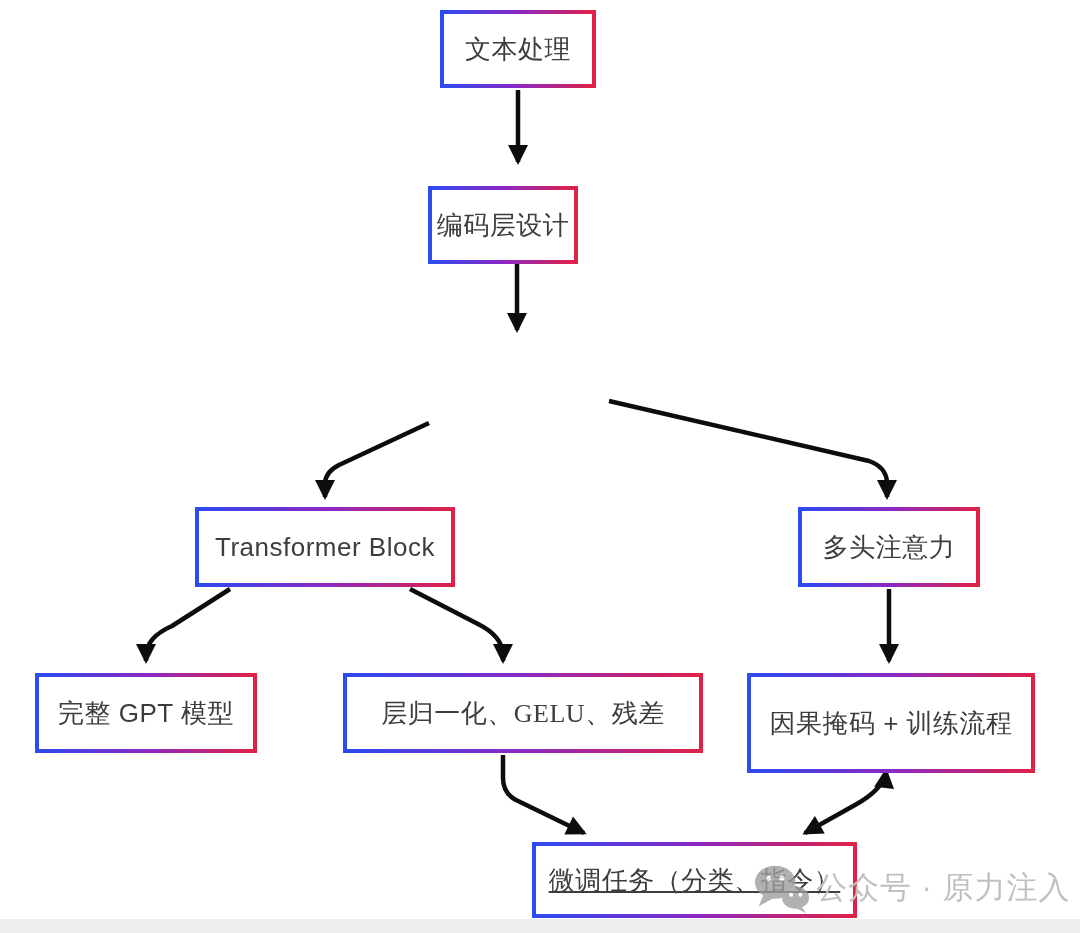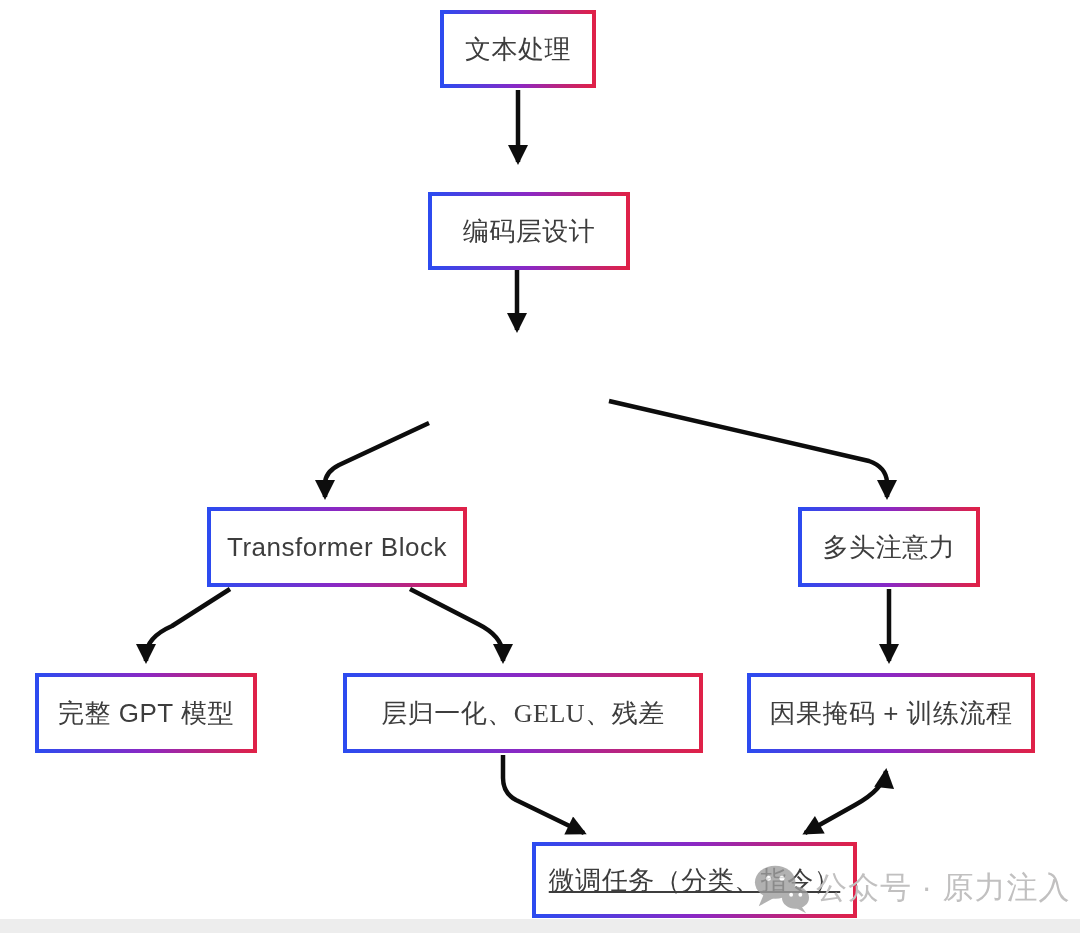--- a/index.html
+++ b/index.html
@@ -70,42 +70,42 @@
     <path class="edge" d="M410 589 L478 624 Q502 636 503 654 V661" marker-end="url(#ah)"></path>
     <path class="edge" d="M889 589 V661" marker-end="url(#ah)"></path>
     <path class="edge" d="M503 755 V778 Q503 793 516 800 L584 833" marker-end="url(#ah)"></path>
     <path class="edge" d="M805 833 L855 805 Q884 789 886 771" marker-start="url(#ahs)" marker-end="url(#ah)"></path>
   </svg>
 
   <div class="node" style="left:440px;top:10px;width:156px;height:78px;">
     <span>文本处理</span>
   </div>
 
-  <div class="node" style="left:428px;top:192px;width:202px;height:78px;">
+  <div class="node" style="left:428px;top:186px;width:150px;height:78px;">
     <span>编码层设计</span>
   </div>
 
 
-  <div class="node" style="left:207px;top:507px;width:260px;height:80px;">
+  <div class="node" style="left:195px;top:507px;width:260px;height:80px;">
     <span>Transformer Block</span>
   </div>
 
   <div class="node" style="left:798px;top:507px;width:182px;height:80px;">
     <span>多头注意力</span>
   </div>
 
   <div class="node" style="left:35px;top:673px;width:222px;height:80px;">
     <span>完整 GPT 模型</span>
   </div>
 
   <div class="node" style="left:343px;top:673px;width:360px;height:80px;font-family:Liberation Serif, serif;">
     <span>层归一化、GELU、残差</span>
   </div>
 
-  <div class="node" style="left:747px;top:673px;width:288px;height:80px;text-align:right;">
+  <div class="node" style="left:747px;top:673px;width:288px;height:100px;text-align:right;">
     <span>因果掩码 + 训练流程</span>
   </div>
 
   <div class="node" style="left:532px;top:842px;width:325px;height:76px;text-decoration:underline;">
     <span>微调任务（分类、指令）</span>
   </div>
 
   <div class="watermark">
     <svg width="58" height="52" viewBox="0 0 60 52" style="opacity:0.8;">
       <g fill="#9e9e9e">

